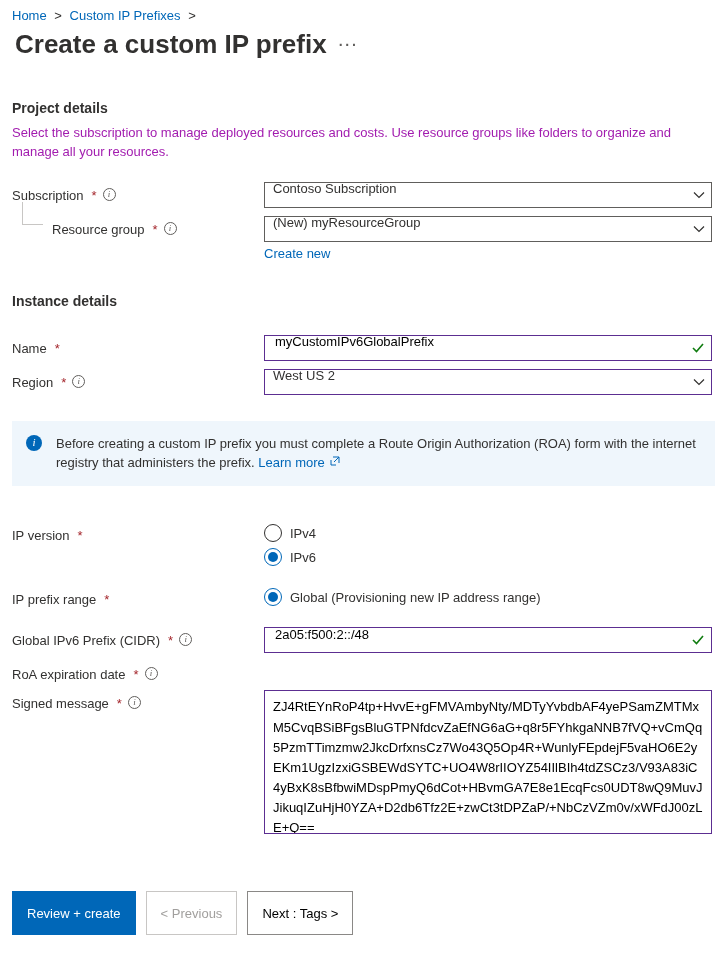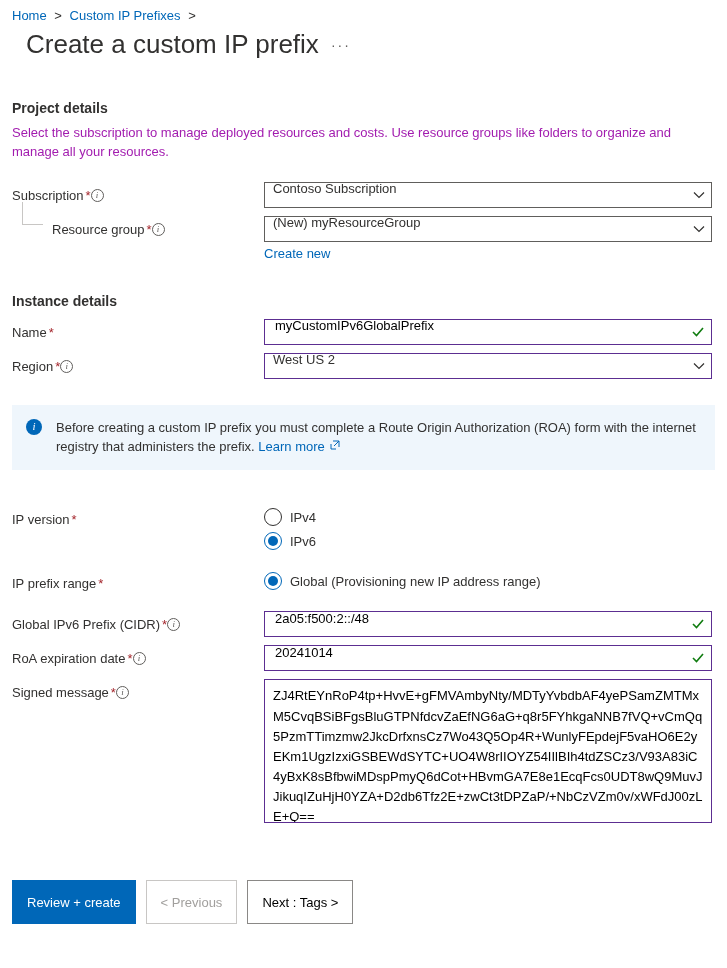--- a/index.html
+++ b/index.html
@@ -8,27 +8,27 @@
     padding: 8px 12px 12px 12px;
     font-family: "Segoe UI", Arial, sans-serif;
     font-size: 13px;
     color: #323130;
     background: #fff;
     width: 727px;
   }
   a { color: #0067b8; text-decoration: none; cursor: pointer; }
   .breadcrumb { font-size: 13px; color: #0067b8; margin-bottom: 6px; }
   .breadcrumb span.sep { color: #323130; margin: 0 4px; }
-  h1 { font-size: 26px; font-weight: 400; margin: 0 0 40px 14px; display: flex; align-items: center; gap: 12px; }
+  h1 { font-size: 26px; font-weight: 700; margin: 0 0 40px 3px; display: flex; align-items: center; gap: 12px; }
   h1 .more { font-size: 14px; color: #605e5c; letter-spacing: 2px; cursor: pointer; }
   .section-title { font-weight: 700; font-size: 14px; margin: 0 0 8px 0; }
   .section-desc { font-size: 13px; color: #a21caf; margin: 0 0 20px 0; line-height: 1.45; max-width: 680px;}
   .row { display: flex; align-items: flex-start; margin-bottom: 8px; }
   .row.gap-top { margin-top: 20px; }
-  .label-col { width: 252px; padding-top: 6px; font-size: 13px; display: flex; align-items: center; }
+  .label-col { width: 252px; padding-top: 6px; font-size: 13px; display: flex; align-items: flex-start; gap: 6px; }
   .label-col.indent { padding-left: 40px; position: relative; }
   .label-col.indent::before {
     content: "";
     position: absolute;
     left: 10px;
     top: -14px;
     height: 22px;
     width: 20px;
     border-left: 1px solid #c8c6c4;
     border-bottom: 1px solid #c8c6c4;
@@ -182,21 +182,21 @@
       </span>
     </div>
     <div class="sublink"><a>Create new</a></div>
   </div>
 </div>
 
 <div class="section-break"></div>
 
 <div class="section-title">Instance details</div>
 
-<div class="row" style="margin-top:10px;">
+<div class="row" style="margin-top:26px;">
   <div class="label-col">
     <span>Name</span>
       <span class="req">*</span>
   </div>
   <div class="field-col">
     <div class="textinput valid">
       <input type="text" value="myCustomIPv6GlobalPrefix" style="">
       <span class="check">
         <svg viewBox="0 0 14 14">
             <path d="M2 7 L5.5 10.5 L12 3" fill="none" stroke="#107c10" stroke-width="1.6"></path>
@@ -288,30 +288,20 @@
     </div>
   </div>
 </div>
 
 <div class="row">
   <div class="label-col">
     <span>RoA expiration date</span>
       <span class="req">*</span>
     <span class="info-icon">i</span>
   </div>
-  <div class="field-col">
-    <div class="textinput valid">
-      <input type="text" value="20241014" style="">
-      <span class="check">
-        <svg viewBox="0 0 14 14">
-            <path d="M2 7 L5.5 10.5 L12 3" fill="none" stroke="#107c10" stroke-width="1.6"></path>
-          </svg>
-      </span>
-    </div>
-  </div>
 </div>
 
 <div class="row">
   <div class="label-col">
     <span>Signed message</span>
       <span class="req">*</span>
     <span class="info-icon">i</span>
   </div>
   <div class="field-col">
     <textarea class="msg" style="">ZJ4RtEYnRoP4tp+HvvE+gFMVAmbyNty/MDTyYvbdbAF4yePSamZMTMxM5CvqBSiBFgsBluGTPNfdcvZaEfNG6aG+q8r5FYhkgaNNB7fVQ+vCmQq5PzmTTimzmw2JkcDrfxnsCz7Wo43Q5Op4R+WunlyFEpdejF5vaHO6E2yEKm1UgzIzxiGSBEWdSYTC+UO4W8rIIOYZ54IIlBIh4tdZSCz3/V93A83iC4yBxK8sBfbwiMDspPmyQ6dCot+HBvmGA7E8e1EcqFcs0UDT8wQ9MuvJJikuqIZuHjH0YZA+D2db6Tfz2E+zwCt3tDPZaP/+NbCzVZm0v/xWFdJ00zLE+Q==</textarea>

